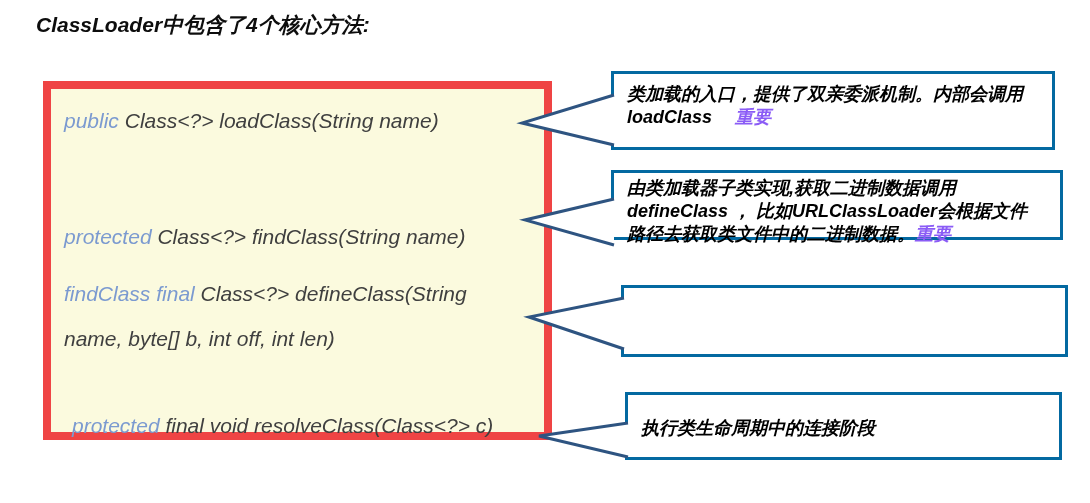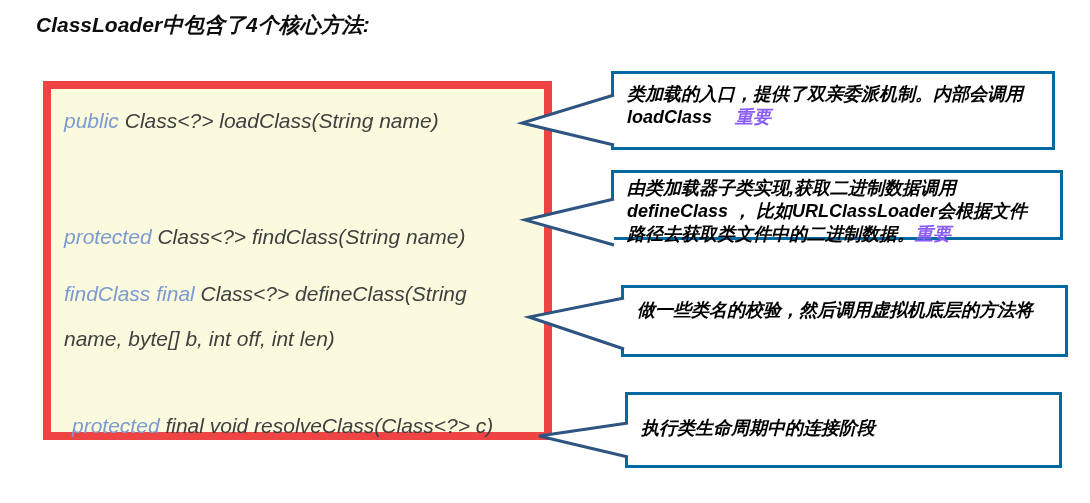--- a/index.html
+++ b/index.html
@@ -26,21 +26,21 @@
   .kw { color:#7b9ad0; }
   .callout {
     position:absolute; background:#ffffff; border:3px solid #0369a1;
     box-sizing:border-box; font-weight:bold; color:#000000;
     font-size:18px; line-height:23px; padding-left:13px;
   }
   .callout .line { white-space:nowrap; }
   .c1 { left:611px; top:71px;  width:444px; height:79px; padding-top:9px; }
   .c2 { left:611px; top:170px; width:452px; height:70px; padding-top:4px; }
   .c3 { left:621px; top:285px; width:447px; height:72px; padding-top:11px; }
-  .c4 { left:625px; top:392px; width:437px; height:76px; padding-top:22px; }
+  .c4 { left:625px; top:392px; width:437px; height:68px; padding-top:22px; }
   .red { color:#8b5cf6; }
   .tails {
     position:absolute; left:0; top:0; width:1090px; height:503px;
     pointer-events:none;
   }
 </style>
 </head>
 <body>
 
 <div class="canvas">
@@ -70,21 +70,20 @@
     <div class="line"><span>loadClass　 </span><span class="red">重要</span></div>
   </div>
 
   <div class="callout c2">
     <div class="line"><span>由类加载器子类实现,获取二进制数据调用</span></div>
     <div class="line"><span>defineClass ， 比如URLClassLoader会根据文件</span></div>
     <div class="line"><span>路径去获取类文件中的二进制数据。</span><span class="red">重要</span></div>
   </div>
 
   <div class="callout c3">
-    <div class="line"><span>做一些类名的校验，然后调用虚拟机底层的方法将</span></div>
   </div>
 
   <div class="callout c4">
     <div class="line"><span>执行类生命周期中的连接阶段</span></div>
   </div>
 
   <svg class="tails" viewBox="0 0 1090 503" xmlns="http://www.w3.org/2000/svg">
     <path d="M614,95  L522,123 L614,145" fill="#ffffff" stroke="#2e5481" stroke-width="3"></path>
     <path d="M614,199 L525,220 L614,245" fill="#ffffff" stroke="#2e5481" stroke-width="3"></path>
     <path d="M624,298 L529,317 L624,349" fill="#ffffff" stroke="#2e5481" stroke-width="3"></path>

